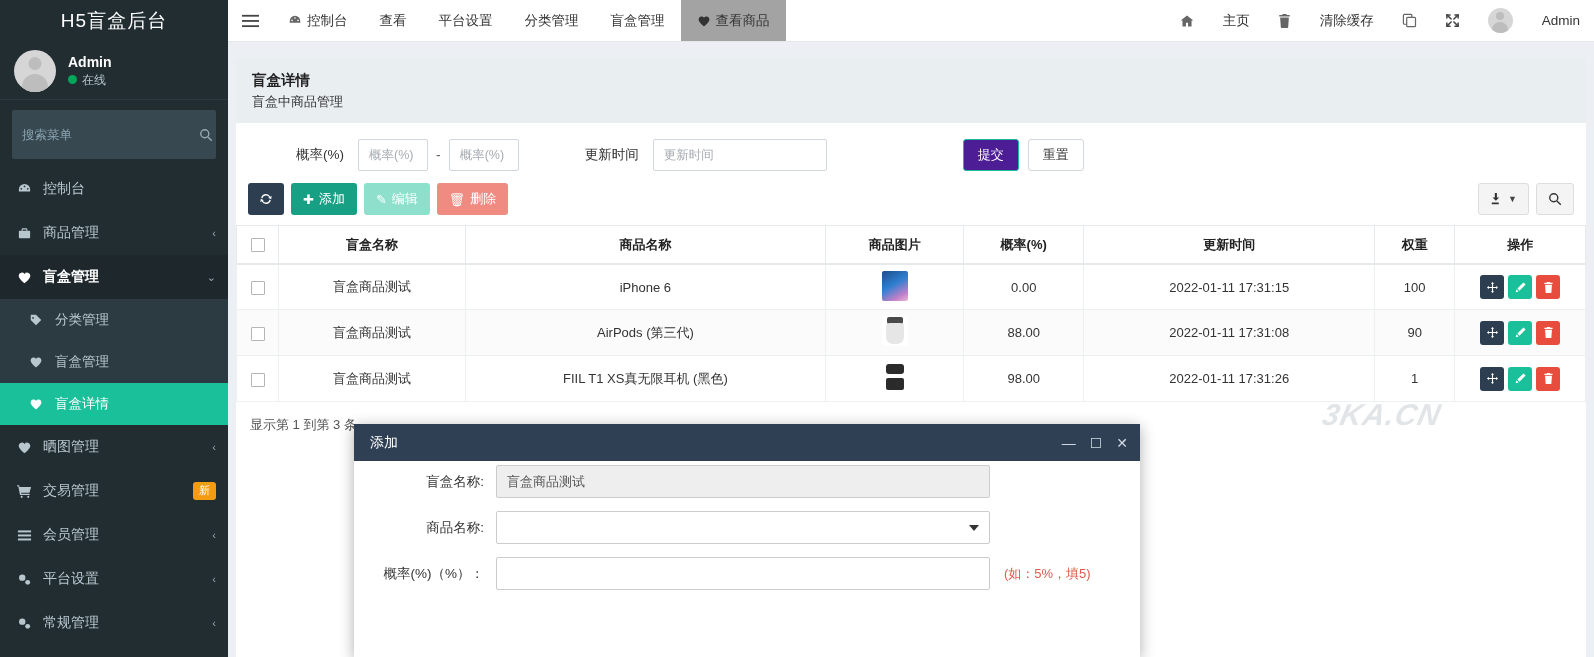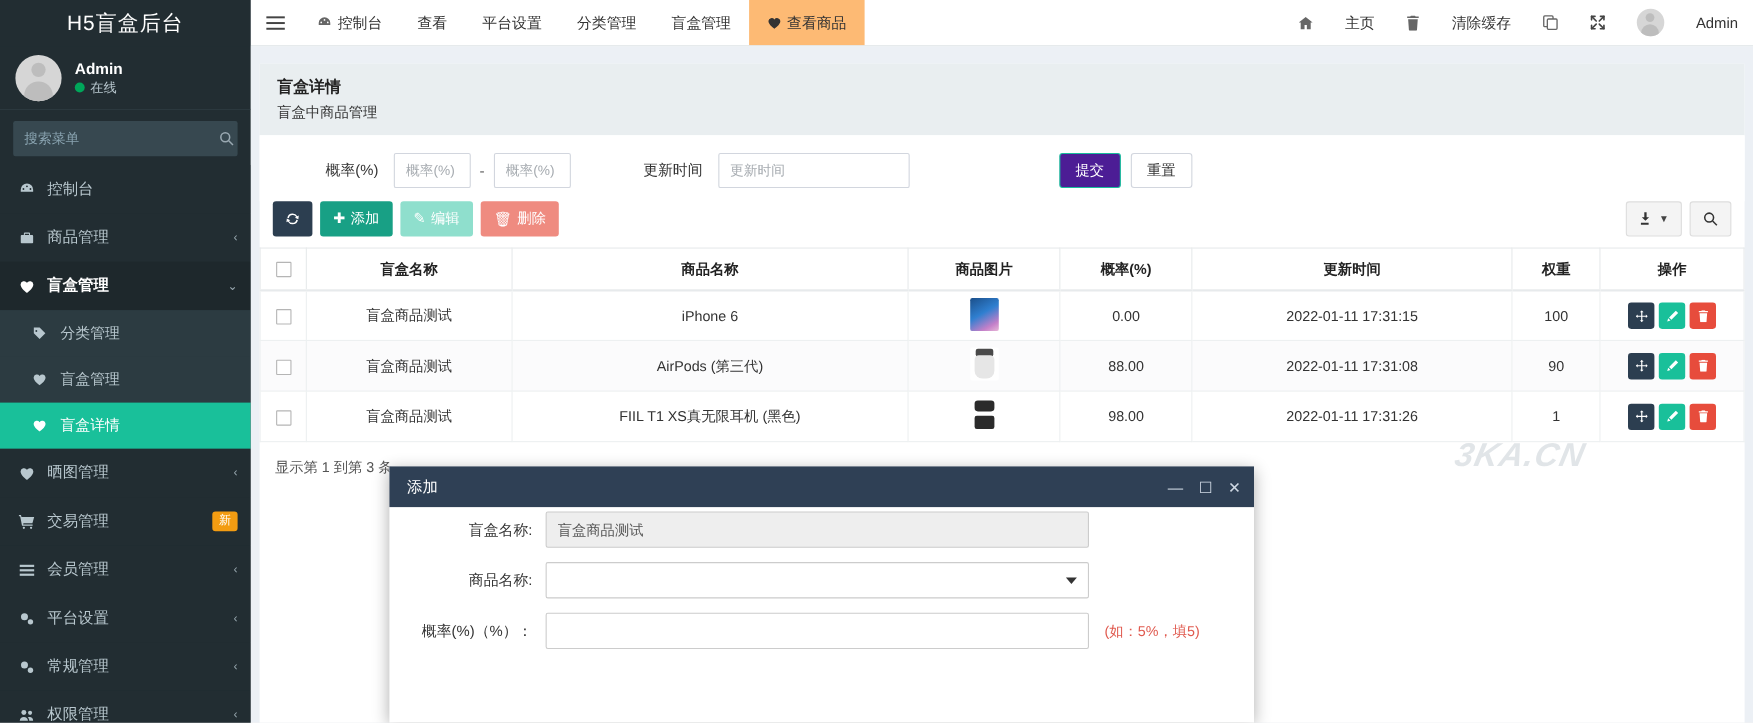--- a/index.html
+++ b/index.html
@@ -54,21 +54,21 @@
   }
   .user-info { margin-left: 12px; line-height: 1.35; }
   .user-name { color: #fff; font-size: 14px; font-weight: bold; }
   .user-status { font-size: 12px; color: #b8c7ce; display: flex; align-items: center; gap: 5px; }
   .dot-online { width: 9px; height: 9px; border-radius: 50%; background: #00a65a; display: inline-block; }
 
   .search-wrap { padding: 10px 12px 8px 12px; }
   .search-box {
     display: flex; align-items: center;
     background: #374850;
-    height: 32px;
+    height: 49px;
     border-radius: 2px;
   }
   .search-box input {
     flex: 1; background: transparent; border: 0; outline: none;
     color: #cfd8dc; font-size: 12.5px; padding: 0 10px;
     font-family: inherit;
   }
   .search-box input::placeholder { color: #8aa4b1; }
   .search-btn {
     width: 34px; height: 32px; background: transparent; border: 0;
@@ -118,21 +118,21 @@
   .hamburger {
     width: 44px; display: flex; align-items: center; justify-content: center;
     color: #444; font-size: 16px; cursor: pointer;
   }
   .topnav-links { display: flex; align-items: stretch; }
   .topnav-link {
     display: flex; align-items: center; gap: 5px;
     padding: 0 16px;
     color: #333; font-size: 13.5px; cursor: pointer;
   }
-  .topnav-link.active { background: #fdba74; }
+  .topnav-link.active { background: #a3a3a3; }
   .topnav-right { margin-left: auto; display: flex; align-items: stretch; }
   .topnav-right .topnav-link { padding: 0 14px; gap: 29px; }
   .mini-avatar {
     width: 25px; height: 25px; border-radius: 50%; background: #d6d6d6;
     position: relative; overflow: hidden; flex-shrink: 0;
   }
   .mini-avatar::before {
     content: ""; position: absolute; left: 50%; top: 4px; width: 8px; height: 8px;
     border-radius: 50%; background: #bdbdbd; transform: translateX(-50%);
   }

